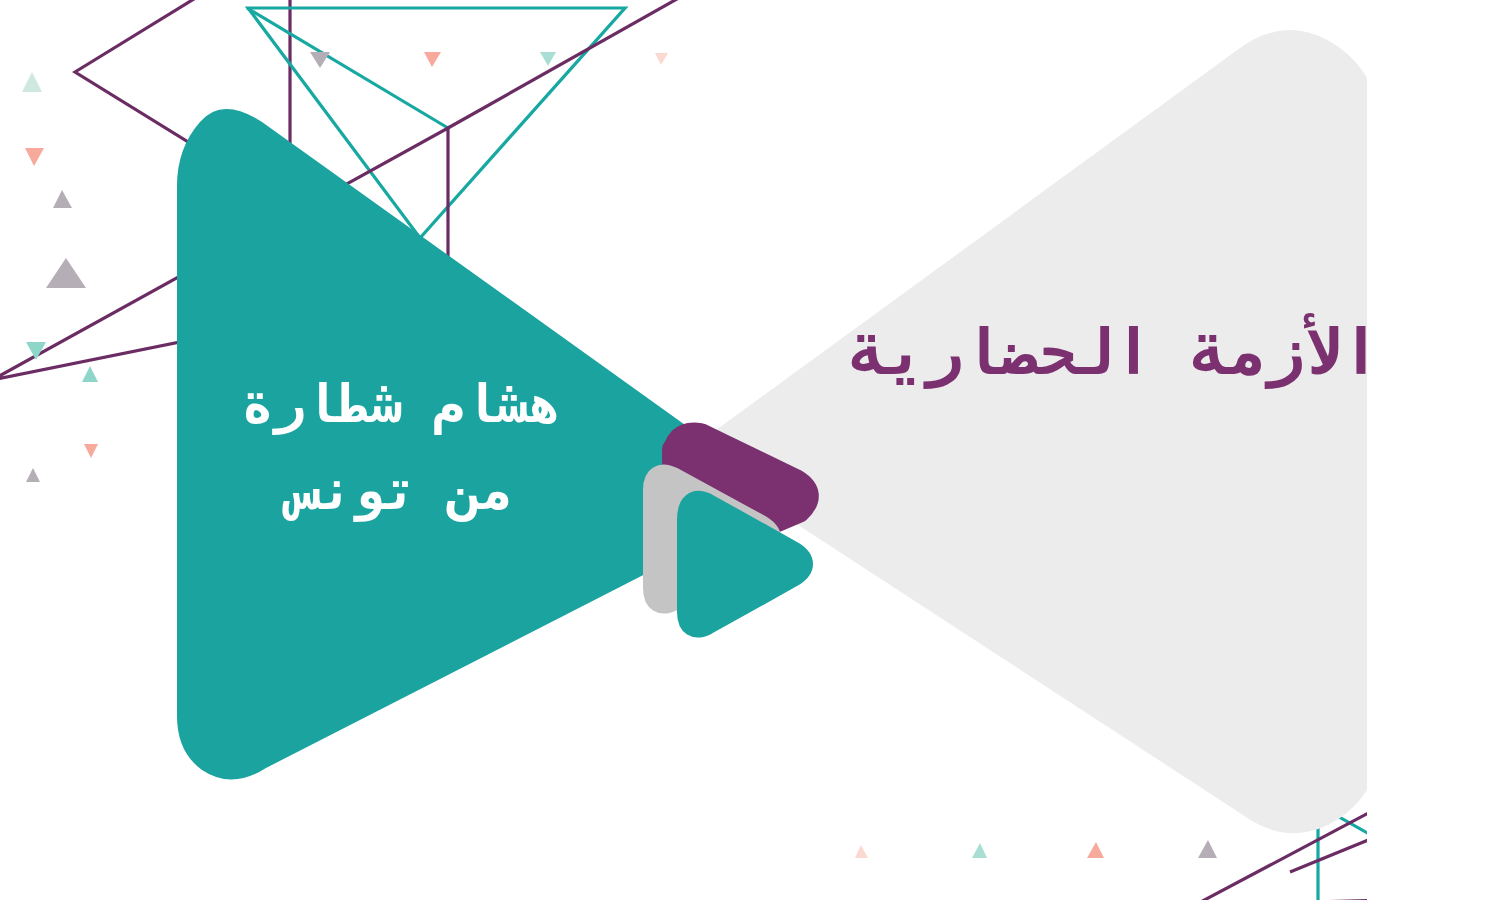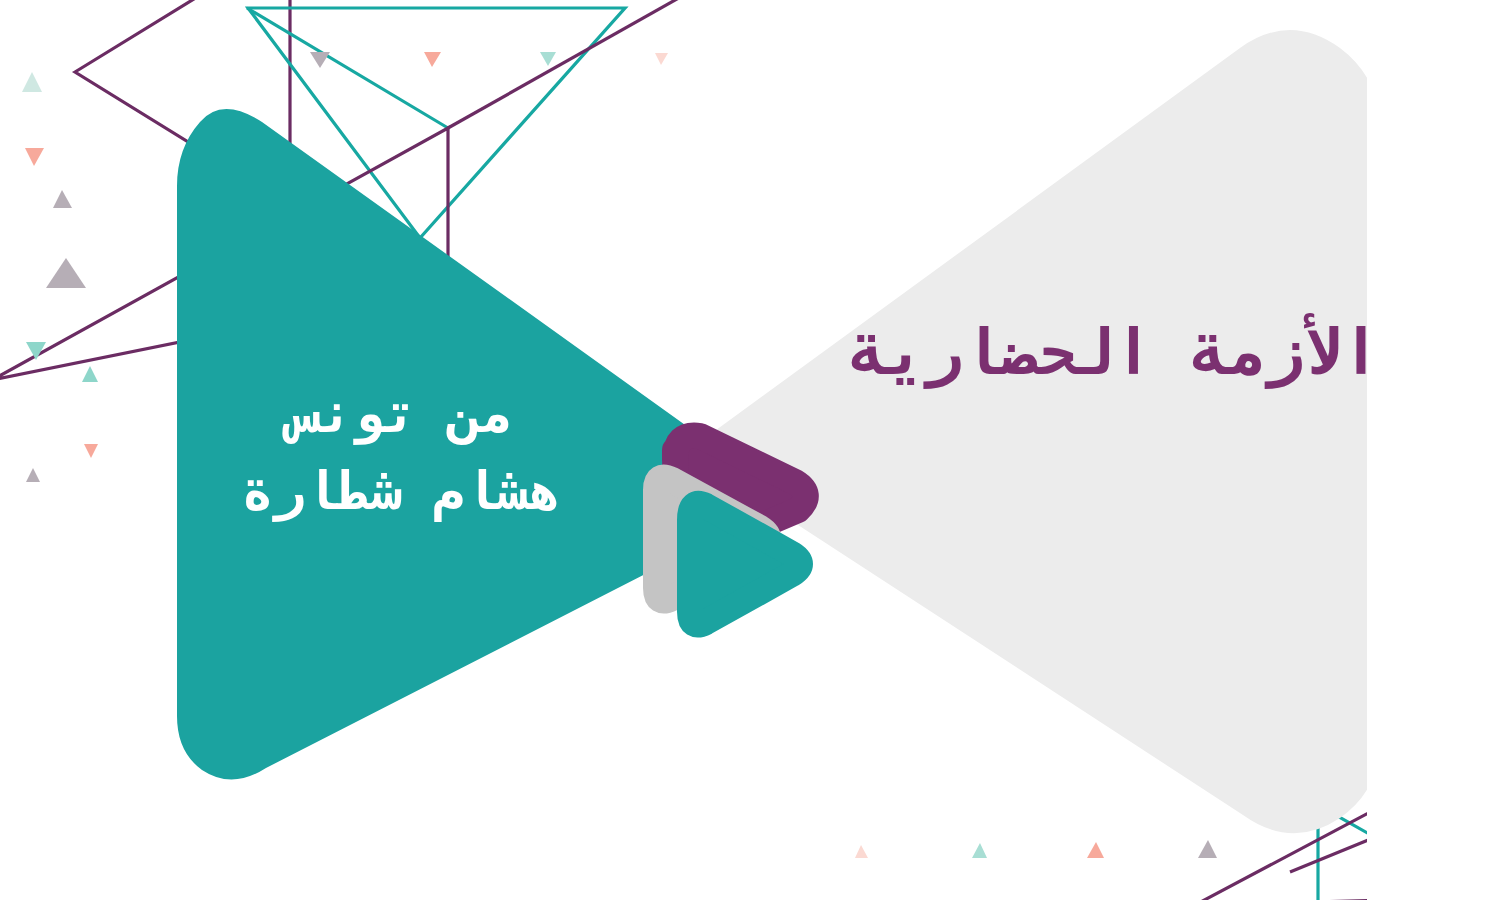--- a/index.html
+++ b/index.html
@@ -170,19 +170,19 @@
              Q 690 498 690 520 Z" fill="#1BA3A0" stroke="#1BA3A0" stroke-width="26" stroke-linejoin="round"></path>
   </svg>
 
   <div id="text-layer" class="layer">
 
     <div class="text-block" id="title-block">
       <span class="line" id="title-line-1">الأزمة الحضارية</span>
     </div>
 
     <div class="text-block" id="speaker-block">
+      <span class="line" id="speaker-line-1">هشام شطارة</span>
       <span class="line" id="speaker-line-2">من تونس</span>
-      <span class="line" id="speaker-line-1">هشام شطارة</span>
     </div>
 
   </div>
 
 </div>
 
 </body></html>

